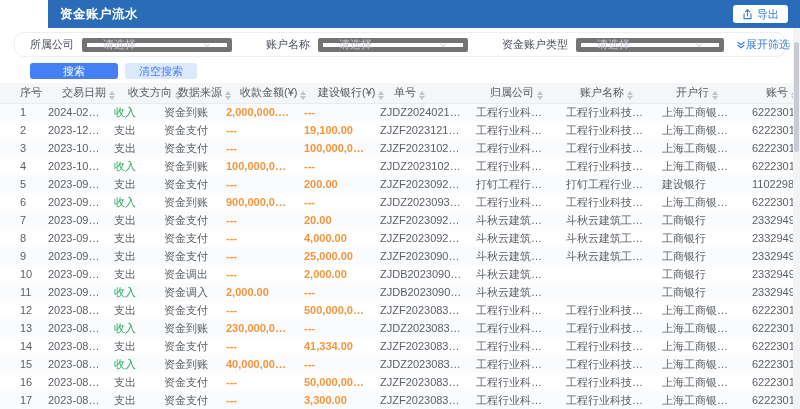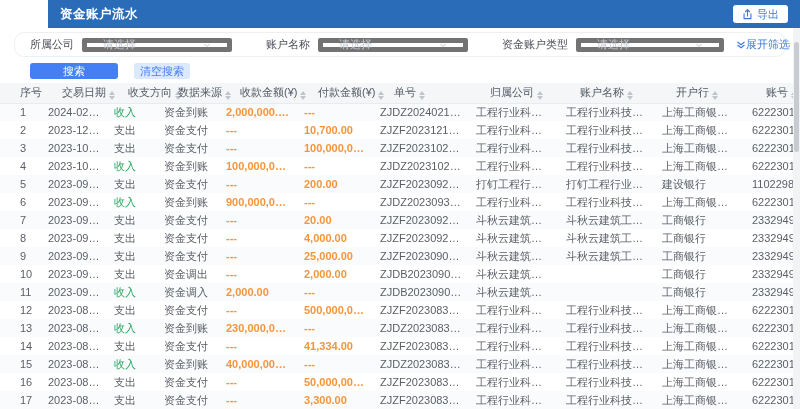--- a/index.html
+++ b/index.html
@@ -12,23 +12,23 @@
   .page-title{color:#fff;font-size:12.5px;font-weight:bold;letter-spacing:.5px;}
   .export-btn{background:#fff;color:#3a7bd5;font-size:11px;height:18px;padding:0 9px;border:none;border-radius:3px;display:flex;align-items:center;gap:4px;cursor:pointer;}
   
   .filter-panel{margin:4px 14px 0;height:25px;border:1px solid #edf0f3;border-radius:10px;display:flex;align-items:center;padding:0 15px;box-sizing:border-box;}
   .fgroup{display:flex;align-items:center;margin-right:34px;}
   .flabel{font-size:11px;color:#4a4f57;margin-right:8px;white-space:nowrap;}
   .fselect{width:150px;height:14px;border:5px solid #737373;border-radius:2px;display:flex;align-items:center;justify-content:space-between;padding:0 16px;box-sizing:border-box;background:#fff;cursor:pointer;}
   .fselect .ph{font-size:11px;color:#c3c7cf;}
   .expand{margin-left:auto;display:flex;align-items:center;color:#3a7bd5;font-size:11px;cursor:pointer;white-space:nowrap;}
   
-  .actions{margin:6px 0 0 30px;display:flex;gap:16px;}
+  .actions{margin:6px 0 0 30px;display:flex;gap:7px;}
   .btn-primary{background:#447ff5;color:#fff;font-size:11px;height:16px;padding:0 33px;border:none;border-radius:3px;display:flex;align-items:center;cursor:pointer;}
-  .btn-light{background:#dce8fc;color:#447ff5;font-size:11px;height:16px;padding:0 6px;border:none;border-radius:3px;display:flex;align-items:center;cursor:pointer;}
+  .btn-light{background:#dce8fc;color:#447ff5;font-size:11px;height:16px;padding:0 14px;border:none;border-radius:3px;display:flex;align-items:center;cursor:pointer;}
   
   .table-wrap{margin-top:4px;width:800px;overflow:hidden;}
   table{border-collapse:collapse;table-layout:fixed;width:830px;}
   th,td{box-sizing:border-box;text-align:left;white-space:nowrap;}
   th{background:#f4f6f8;font-size:11px;color:#545a63;font-weight:normal;height:20px;padding:0 21px;border-bottom:1px solid #e9ecef;overflow:visible;}
   td{font-size:11px;color:#5a5f66;height:18px;padding:0 7px;overflow:hidden;text-overflow:ellipsis;}
   th:first-child,td:first-child{padding-left:20px;}
   tbody tr:nth-child(odd) td{background:#fafbfc;}
   th:nth-child(1){width:36px}  th:nth-child(2){width:66px}  th:nth-child(3){width:50px}
   th:nth-child(4){width:62px}  th:nth-child(5){width:78px}  th:nth-child(6){width:76px}
@@ -126,21 +126,21 @@
                 <i class="dn"></i>
               </span></th>
             <th><span>数据来源</span><span class="sort">
                 <i class="up"></i>
                 <i class="dn"></i>
               </span></th>
             <th><span>收款金额(¥)</span><span class="sort">
                 <i class="up"></i>
                 <i class="dn"></i>
               </span></th>
-            <th><span>付款金额(¥)</span><span class="sort">
+            <th><span>建设银行(¥)</span><span class="sort">
                 <i class="up"></i>
                 <i class="dn"></i>
               </span></th>
             <th><span>单号</span><span class="sort">
                 <i class="up"></i>
                 <i class="dn"></i>
               </span></th>
             <th><span>归属公司</span><span class="sort">
                 <i class="up"></i>
                 <i class="dn"></i>
@@ -172,21 +172,21 @@
             <td>工程行业科技公司</td>
             <td>上海工商银行黄河支行</td>
             <td>6222301122</td>
           </tr>
           <tr>
             <td>2</td>
             <td>2023-12-19</td>
             <td>支出</td>
             <td>资金支付</td>
             <td class="amount">---</td>
-            <td class="amount">10,700.00</td>
+            <td class="amount">19,100.00</td>
             <td>ZJZF20231219001</td>
             <td>工程行业科技公司</td>
             <td>工程行业科技公司</td>
             <td>上海工商银行黄河支行</td>
             <td>6222301122</td>
           </tr>
           <tr>
             <td>3</td>
             <td>2023-10-27</td>
             <td>支出</td>

